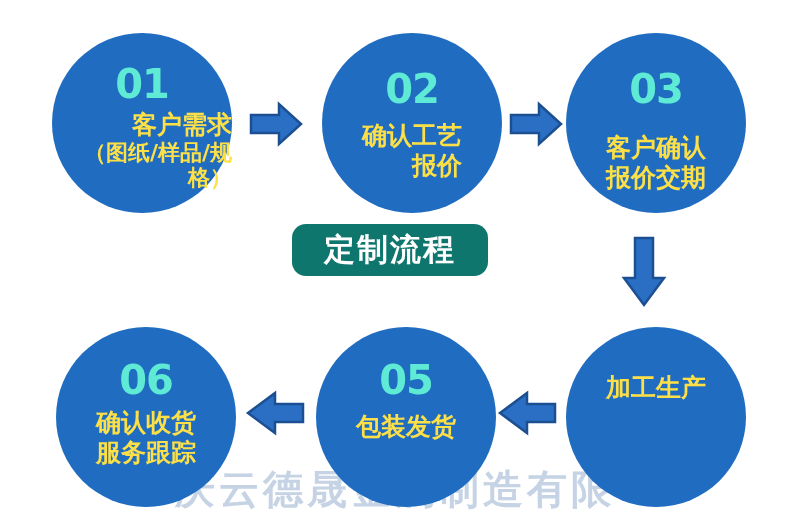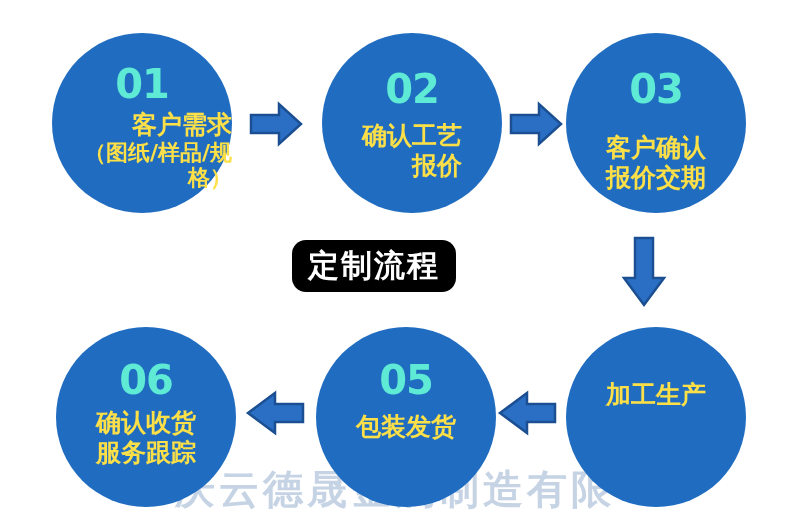--- a/index.html
+++ b/index.html
@@ -72,32 +72,32 @@
   #node-1 { left: 52px;  top: 33px;  padding-top: 31px; }
   #node-2 { left: 322px; top: 33px;  padding-top: 36px; }
   #node-3 { left: 566px; top: 33px;  padding-top: 36px; }
   #node-4 { left: 566px; top: 327px; padding-top: 33px; }
   #node-5 { left: 316px; top: 327px; padding-top: 33px; }
   #node-6 { left: 56px;  top: 327px; padding-top: 33px; }
 
   #node-1 .lines { margin-top: 6px; }
   #node-2 .lines { margin-top: 12px; }
   #node-3 .lines { margin-top: 24px; }
-  #node-4 .lines { margin-top: 20px; }
+  #node-4 .lines { margin-top: 13px; }
   #node-5 .lines { margin-top: 12px; }
   #node-6 .lines { margin-top: 8px; }
 
   
   #center-badge {
     position: absolute;
     left: 292px;
-    top: 240px;
-    width: 164px;
+    top: 224px;
+    width: 196px;
     height: 52px;
-    background: #000000;
+    background: #0f766e;
     border-radius: 14px;
     display: flex;
     align-items: center;
     justify-content: center;
     z-index: 4;
   }
   #center-badge .badge-text {
     color: #ffffff;
     font-weight: bold;
     font-size: 31px;

